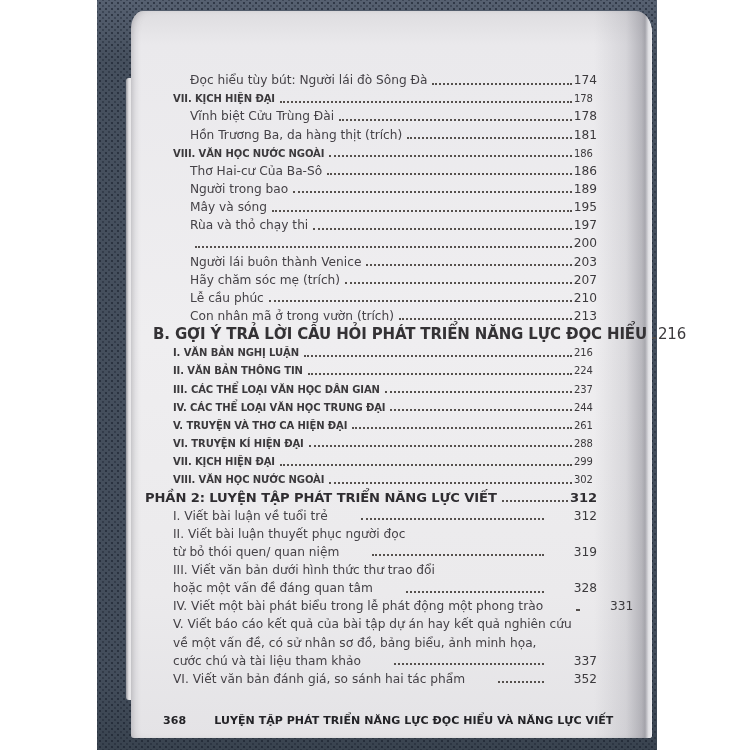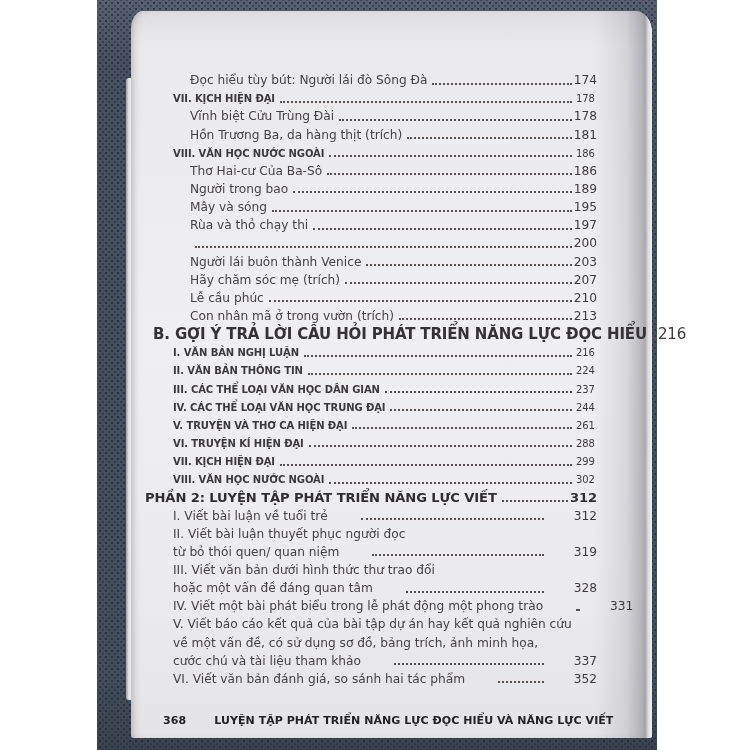--- a/index.html
+++ b/index.html
@@ -50,21 +50,21 @@
 
   
   .toc{position:absolute;left:14px;top:59px;right:55px;color:#454247;}
   .toc-row{display:flex;align-items:flex-end;height:18.15px;font-size:12.2px;line-height:15px;}
   .toc-label{white-space:nowrap;flex:0 0 auto;}
   .toc-leader{
     flex:1 1 auto;min-width:4px;height:0;
     border-bottom:2px dotted #55504d;
     margin:0 2px 3.5px 5px;
   }
-  .toc-page{flex:0 0 auto;min-width:23px;text-align:center;font-weight:400;color:#3c3a3d;}
+  .toc-page{flex:0 0 auto;min-width:23px;text-align:left;font-weight:400;color:#3c3a3d;}
   .row-sub  {padding-left:45px;}
   .row-item {padding-left:28px;gap:28px;}
   .row-head {padding-left:28px;font-weight:700;font-size:10px;color:#3b393c;letter-spacing:-.1px;}
   .row-sec  {padding-left:8px;font-weight:700;font-size:15px;color:#343235;letter-spacing:-.15px;}
   .row-part {padding-left:0;font-weight:700;font-size:13.1px;color:#2f2d31;letter-spacing:-.1px;}
   .row-part .toc-page{font-weight:700;color:#2f2d31;}
   .no-page .toc-leader,.no-page .toc-page{visibility:hidden;}
 
   
   .footer{
@@ -230,21 +230,21 @@
     <span class="toc-label">IV. Viết một bài phát biểu trong lễ phát động một phong trào</span>
     <span class="toc-leader"></span>
     <span class="toc-page">331</span>
   </div>
         <div class="toc-row row-item no-page">
     <span class="toc-label">V. Viết báo cáo kết quả của bài tập dự án hay kết quả nghiên cứu</span>
     <span class="toc-leader"></span>
     <span class="toc-page"></span>
   </div>
         <div class="toc-row row-item no-page">
-    <span class="toc-label">về một vấn đề, có sử dụng sơ đồ, bảng trích, ảnh minh họa,</span>
+    <span class="toc-label">về một vấn đề, có sử nhân sơ đồ, bảng biểu, ảnh minh họa,</span>
     <span class="toc-leader"></span>
     <span class="toc-page"></span>
   </div>
         <div class="toc-row row-item">
     <span class="toc-label">cước chú và tài liệu tham khảo</span>
     <span class="toc-leader"></span>
     <span class="toc-page">337</span>
   </div>
         <div class="toc-row row-item">
     <span class="toc-label">VI. Viết văn bản đánh giá, so sánh hai tác phẩm</span>

